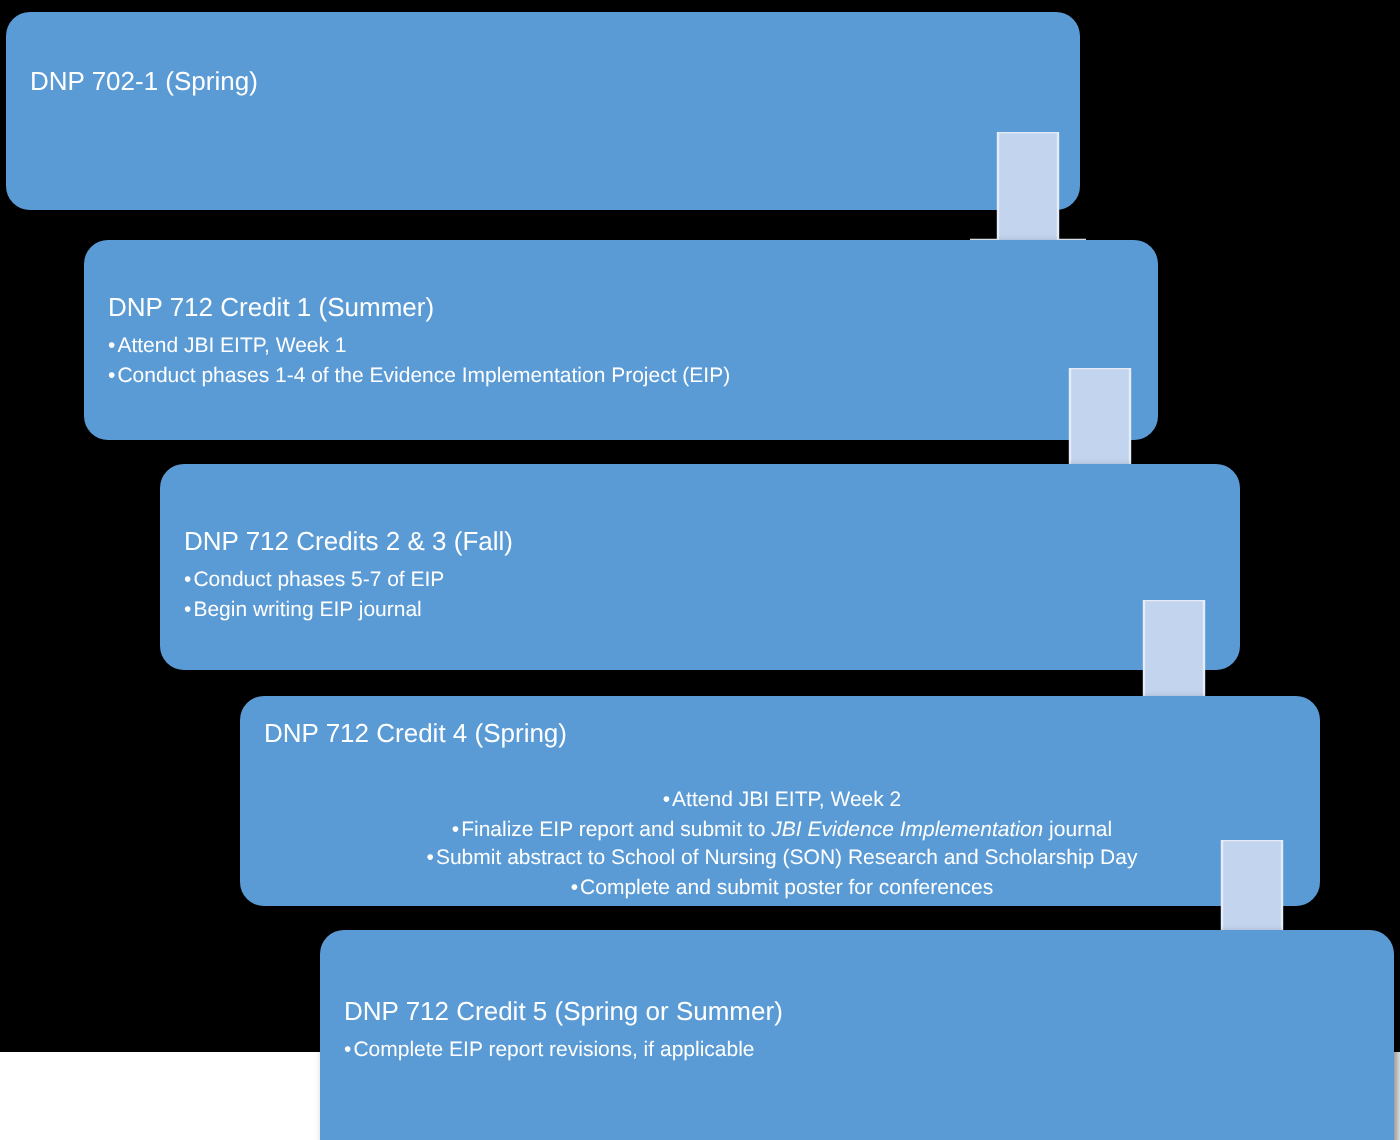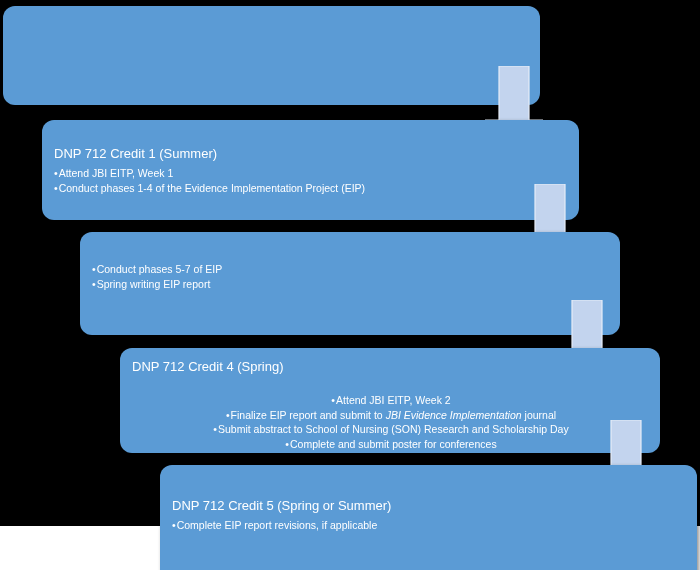--- a/index.html
+++ b/index.html
@@ -75,20 +75,21 @@
 </style>
 </head>
 <body>
 
 <div id="canvas">
 
   <div class="backdrop"></div>
 
   <div class="flow-box" style="left:3px; top:6px; width:537px; height:99px;">
     <div class="box-inner" style="top:26px;">
+      <div class="box-title">DNP 702-1 (Spring)</div>
     </div>
   </div>
 
   <div class="arrow" style="left:485px; top:66px;">
     <svg viewBox="0 0 58 96" preserveAspectRatio="none">
       <polygon points="14,0 44,0 44,54 58,54 29,96 0,54 14,54" fill="#c3d4ee" stroke="#e6edf8" stroke-width="1.2"></polygon>
     </svg>
   </div>
 
   <div class="flow-box" style="left:42px; top:120px; width:537px; height:100px;">
@@ -102,23 +103,24 @@
   </div>
 
   <div class="arrow" style="left:521px; top:184px;">
     <svg viewBox="0 0 58 96" preserveAspectRatio="none">
       <polygon points="14,0 44,0 44,54 58,54 29,96 0,54 14,54" fill="#c3d4ee" stroke="#e6edf8" stroke-width="1.2"></polygon>
     </svg>
   </div>
 
   <div class="flow-box" style="left:80px; top:232px; width:540px; height:103px;">
     <div class="box-inner" style="top:30px;">
+      <div class="box-title">DNP 712 Credits 2 &amp; 3 (Fall)</div>
       <ul class="bullet-list">
         <li>Conduct phases 5-7 of EIP</li>
-        <li>Spring writing EIP report</li>
+        <li>Begin writing EIP journal</li>
       </ul>
     </div>
   </div>
 
   <div class="arrow" style="left:558px; top:300px;">
     <svg viewBox="0 0 58 96" preserveAspectRatio="none">
       <polygon points="14,0 44,0 44,54 58,54 29,96 0,54 14,54" fill="#c3d4ee" stroke="#e6edf8" stroke-width="1.2"></polygon>
     </svg>
   </div>
 

